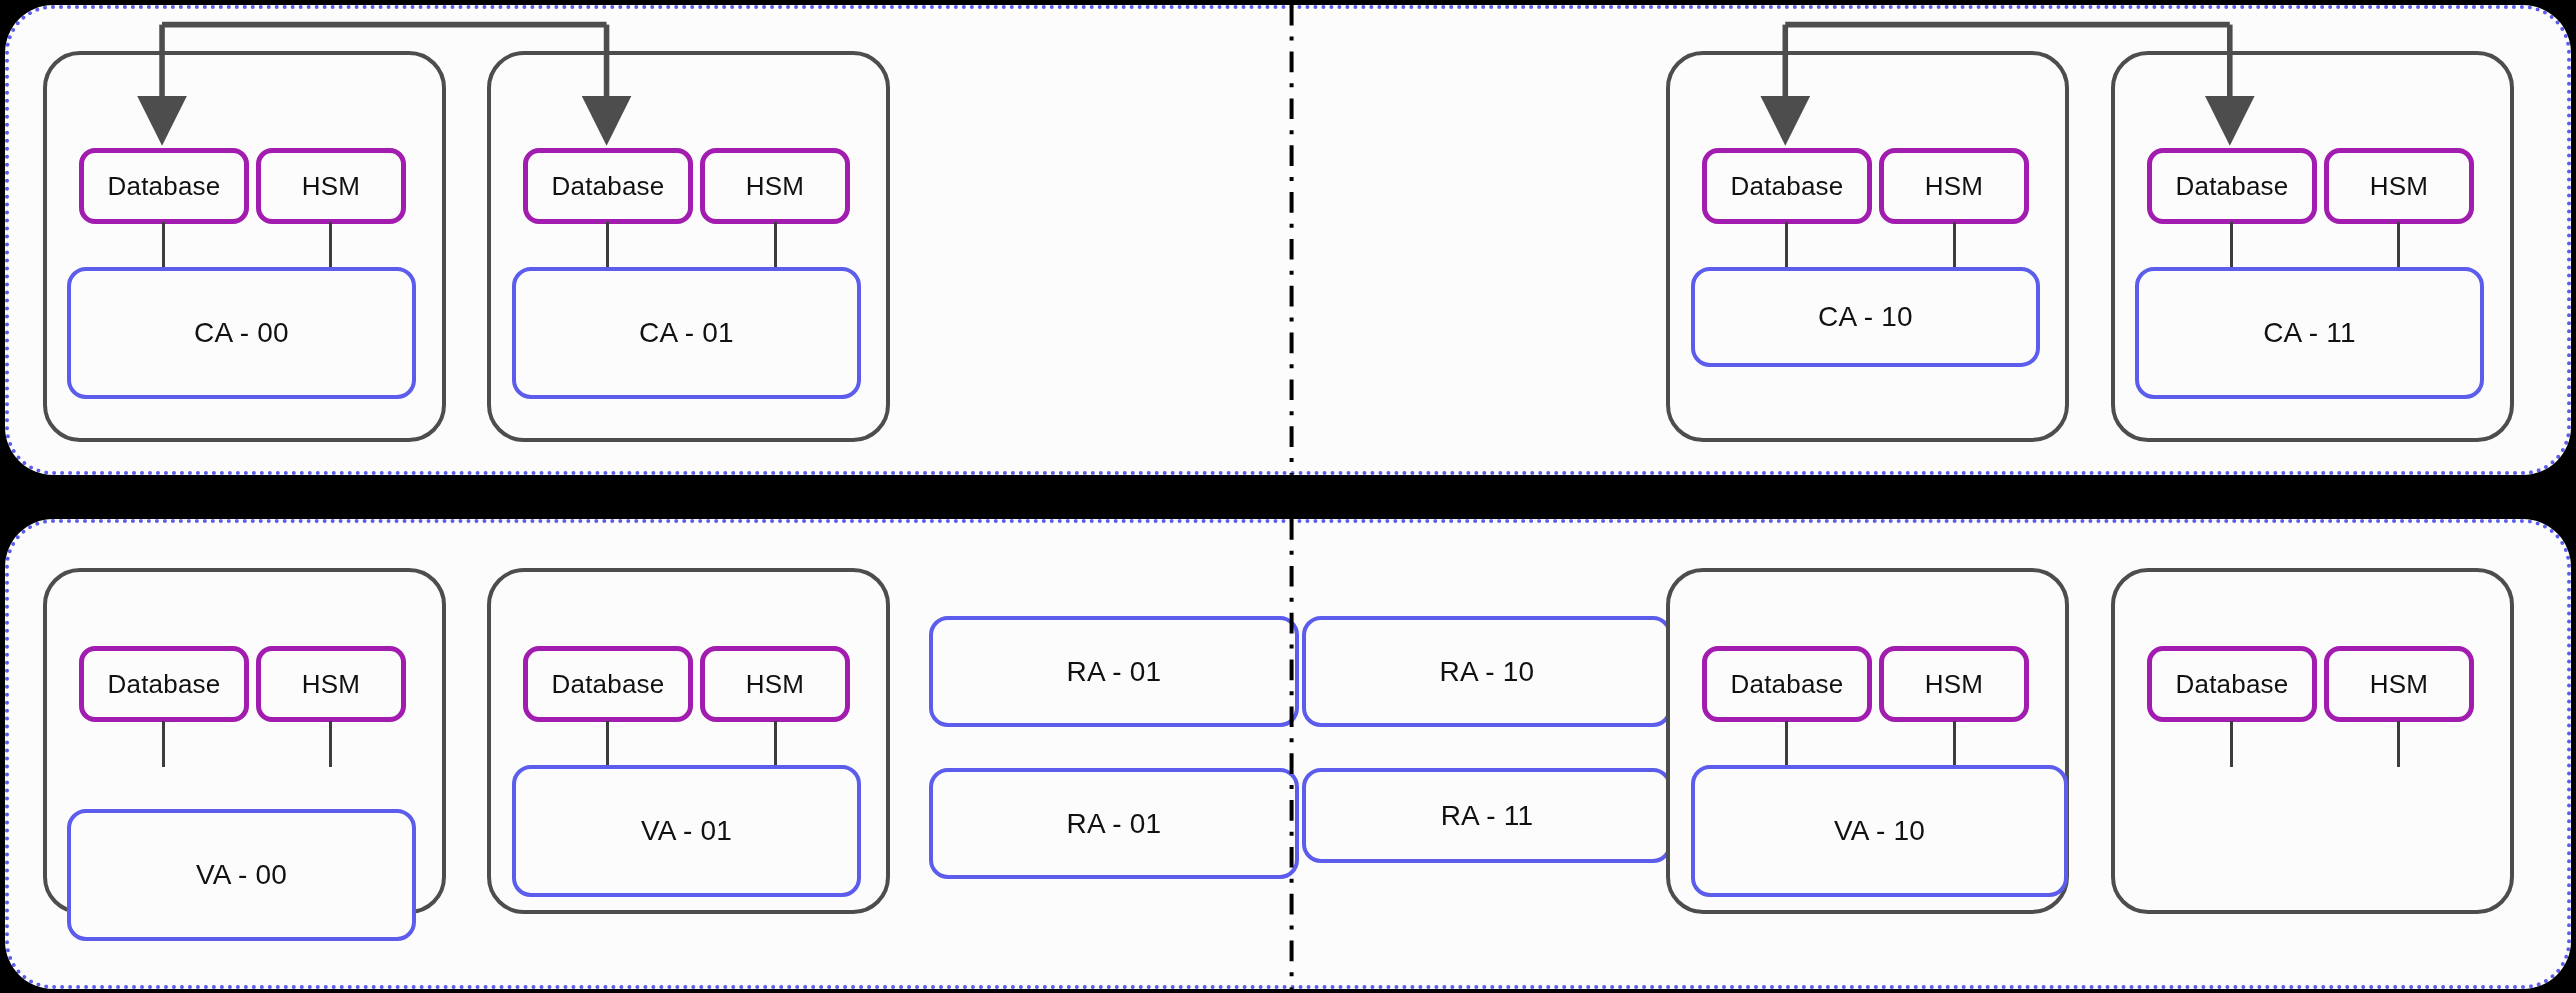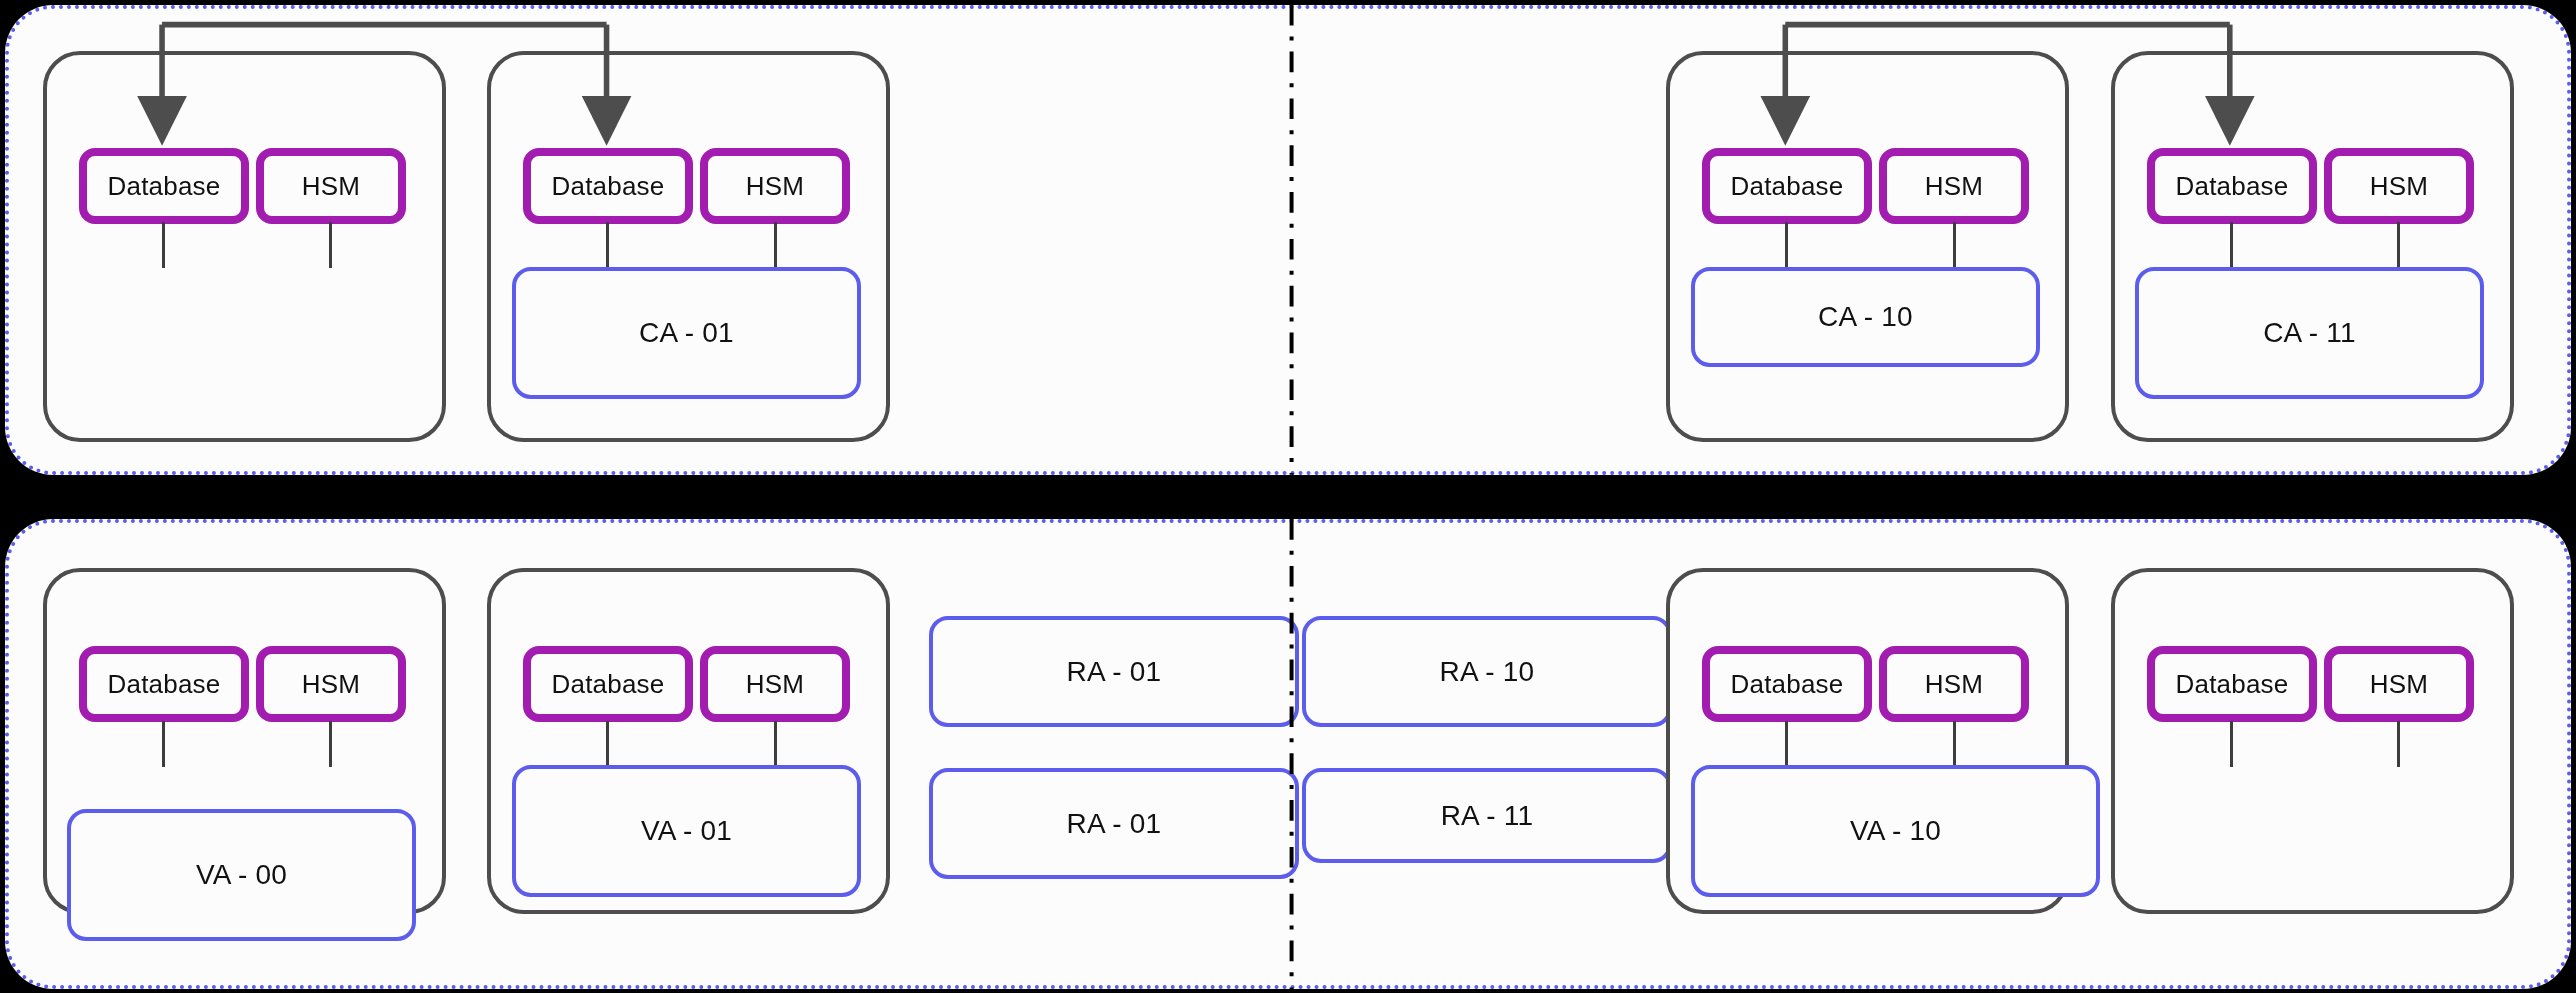--- a/index.html
+++ b/index.html
@@ -34,21 +34,21 @@
     background: #fcfcfc;
     border: 4.8px solid #4d4d4d;
     border-radius: 37px;
     box-sizing: border-box;
   }
 
   
   .smallbox {
     position: absolute;
     background: #fcfcfc;
-    border: 8px solid #a21caf;
+    border: 5px solid #a21caf;
     border-radius: 16px;
     box-sizing: border-box;
     display: flex;
     align-items: center;
     justify-content: center;
     font-size: 26px;
     color: #111111;
     letter-spacing: 0.2px;
   }
 
@@ -93,20 +93,23 @@
 
   <div class="group" style="left:43px; top:51px; width:403px; height:391px;"></div>
   <div class="smallbox" style="left:79px; top:148px; width:170px; height:76px;">
     <span>Database</span>
   </div>
   <div class="smallbox" style="left:256px; top:148px; width:150px; height:76px;">
     <span>HSM</span>
   </div>
   <div class="stub" style="left:162px; top:222px; height:46px;"></div>
   <div class="stub" style="left:329px; top:222px; height:46px;"></div>
+  <div class="bluebox" style="left:67px; top:267px; width:349px; height:132px;">
+    <span>CA - 00</span>
+  </div>
 
   <div class="group" style="left:487px; top:51px; width:403px; height:391px;"></div>
   <div class="smallbox" style="left:523px; top:148px; width:170px; height:76px;">
     <span>Database</span>
   </div>
   <div class="smallbox" style="left:700px; top:148px; width:150px; height:76px;">
     <span>HSM</span>
   </div>
   <div class="stub" style="left:606px; top:222px; height:46px;"></div>
   <div class="stub" style="left:774px; top:222px; height:46px;"></div>
@@ -183,21 +186,21 @@
 
   <div class="group" style="left:1666px; top:568px; width:403px; height:346px;"></div>
   <div class="smallbox" style="left:1702px; top:646px; width:170px; height:76px;">
     <span>Database</span>
   </div>
   <div class="smallbox" style="left:1879px; top:646px; width:150px; height:76px;">
     <span>HSM</span>
   </div>
   <div class="stub" style="left:1785px; top:721px; height:46px;"></div>
   <div class="stub" style="left:1953px; top:721px; height:46px;"></div>
-  <div class="bluebox" style="left:1691px; top:765px; width:409px; height:132px;border-radius:19px;">
+  <div class="bluebox" style="left:1691px; top:765px; width:377px; height:132px;border-radius:19px;">
     <span>VA - 10</span>
   </div>
 
   <div class="group" style="left:2111px; top:568px; width:403px; height:346px;"></div>
   <div class="smallbox" style="left:2147px; top:646px; width:170px; height:76px;">
     <span>Database</span>
   </div>
   <div class="smallbox" style="left:2324px; top:646px; width:150px; height:76px;">
     <span>HSM</span>
   </div>

